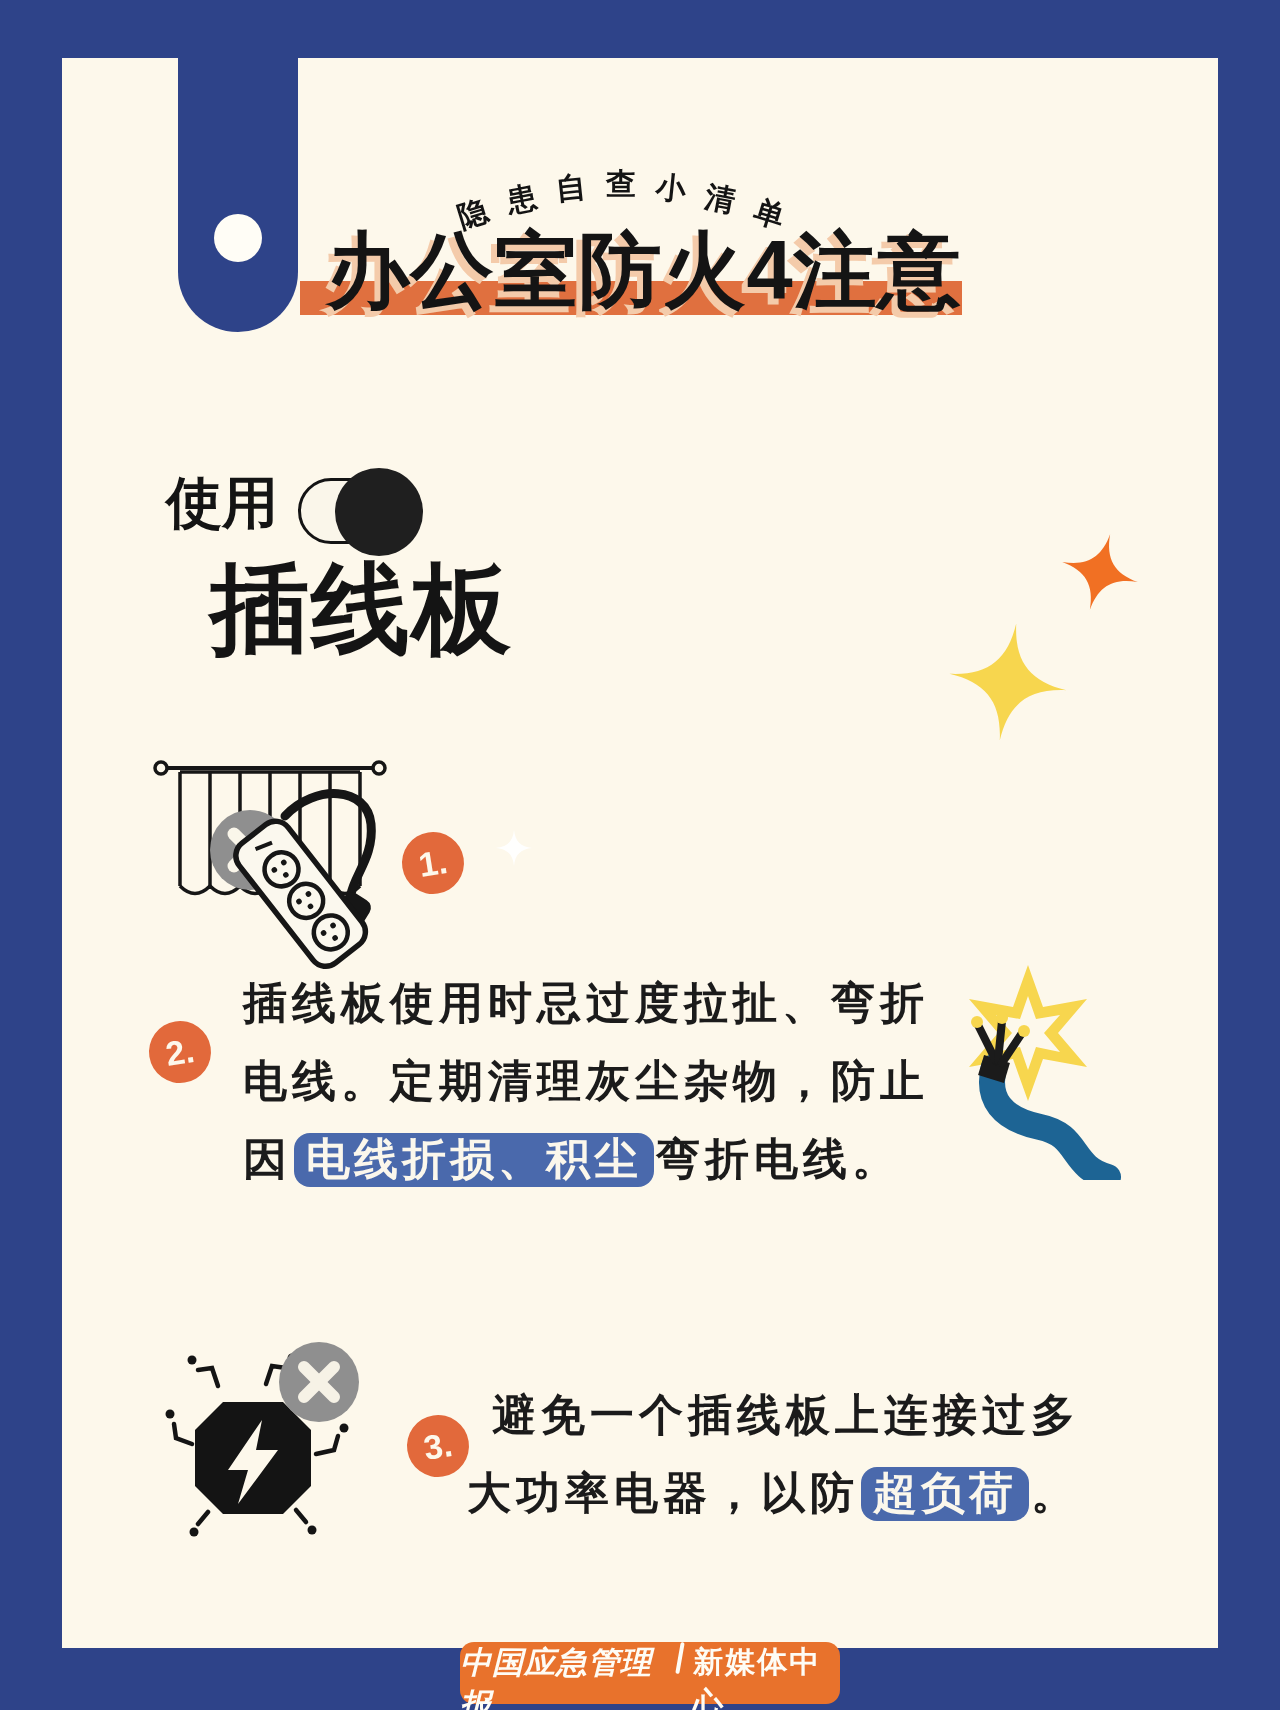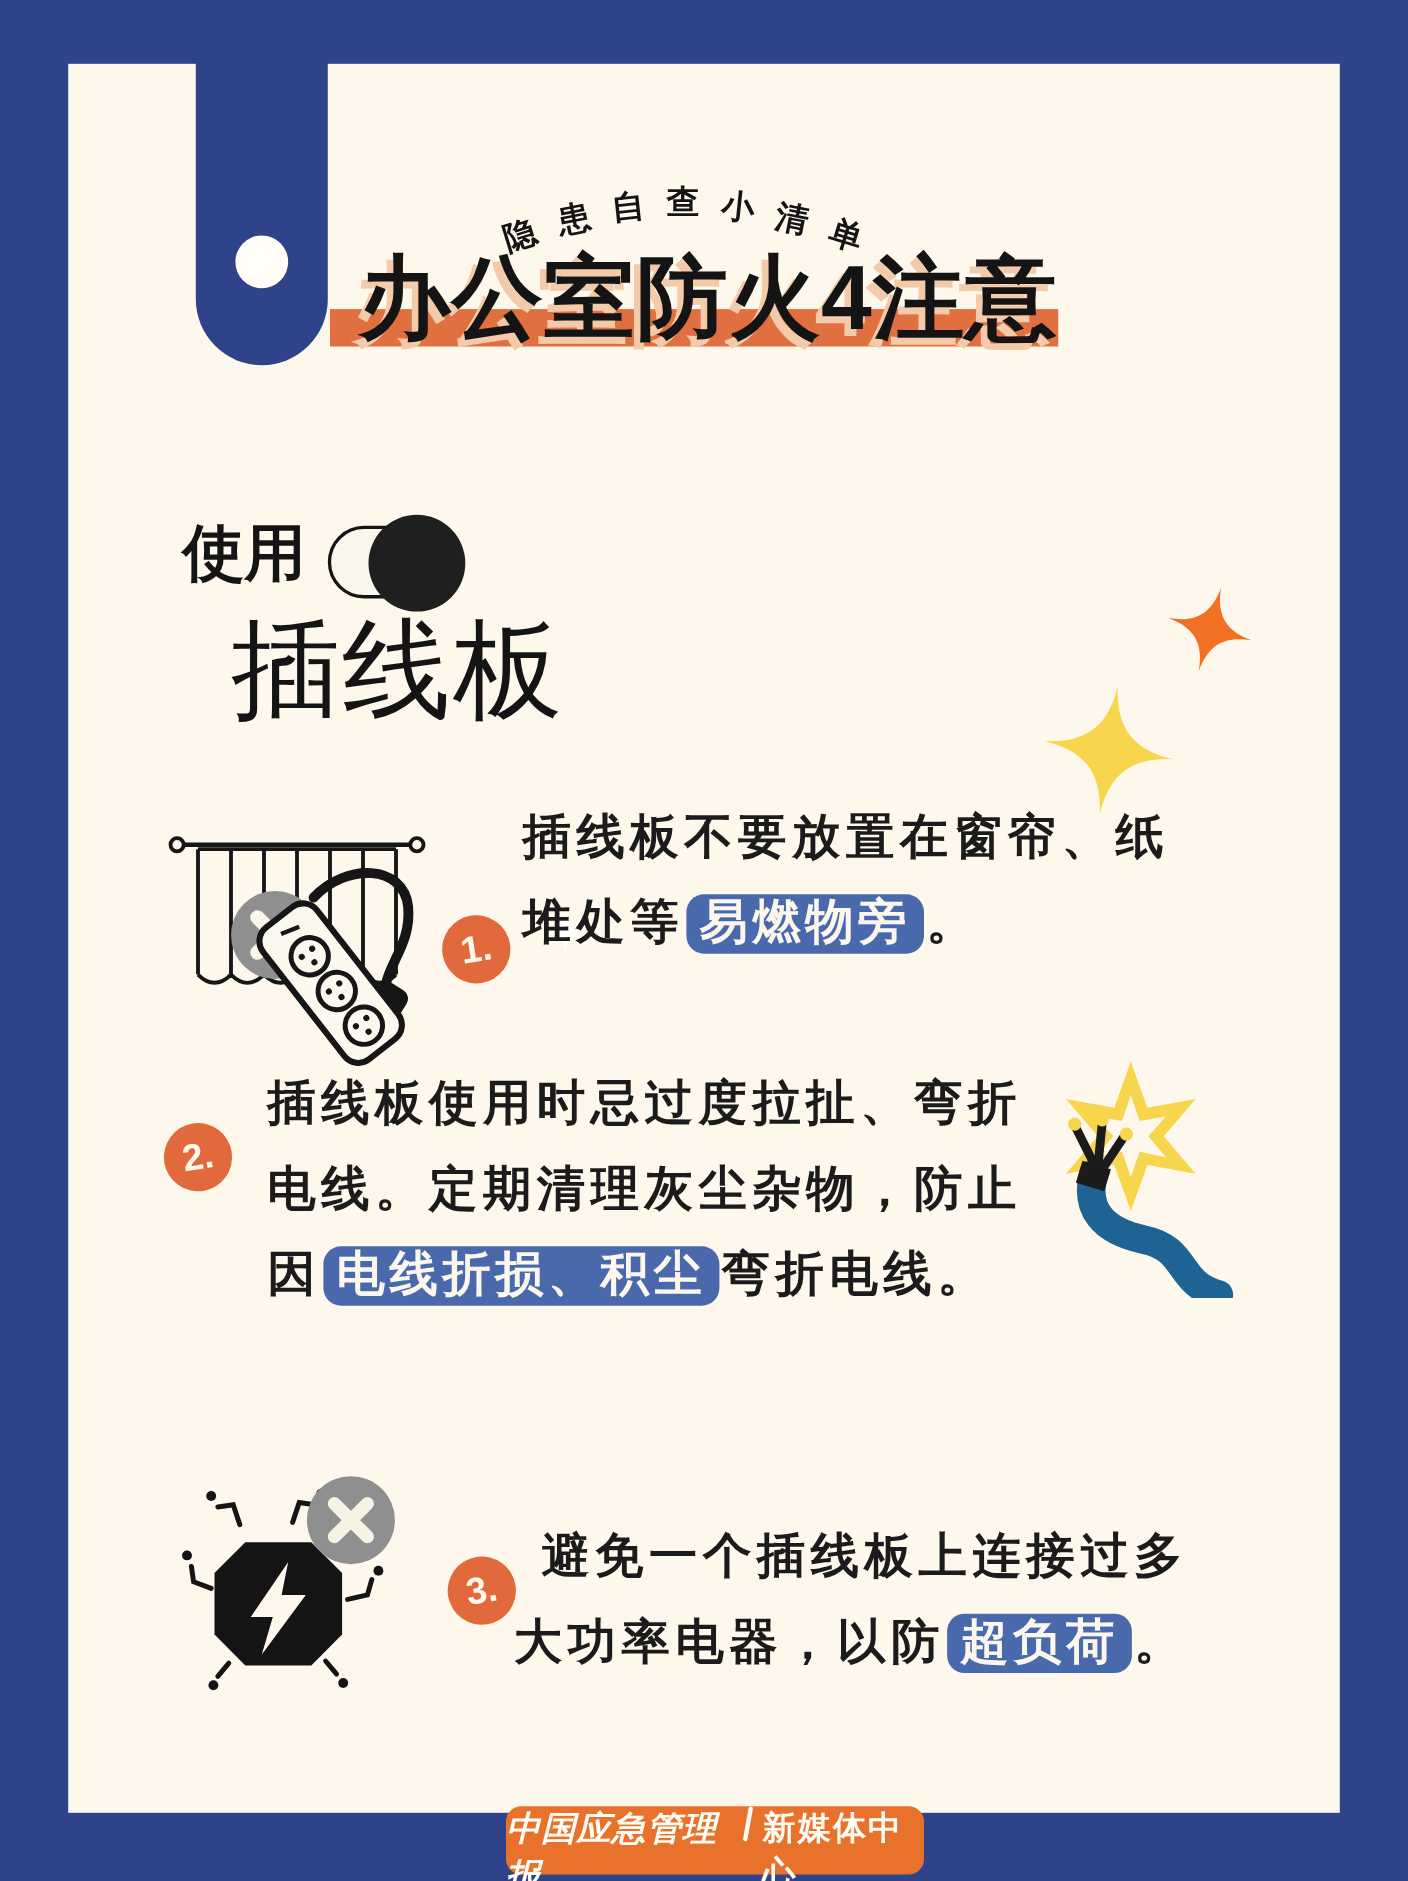--- a/index.html
+++ b/index.html
@@ -12,21 +12,21 @@
   
   .tagline{position:absolute;left:452px;top:156px;width:340px;height:90px;}
   .tagline span{position:absolute;font-size:30px;font-weight:900;color:#141414;}
   
   .title-bar{position:absolute;left:300px;top:281px;width:662px;height:34px;background:#E0703F;}
   .title{position:absolute;left:288px;top:204px;width:688px;margin:12px;text-align:center;font-size:83px;font-weight:900;color:#141414;letter-spacing:1px;text-shadow:-6px 6px 0 #F4CBAA;z-index:2;}
   
   .lead-use{position:absolute;left:140px;top:466px;font-size:56px;font-weight:900;color:#141414;margin-left:26px;}
   .toggle{position:absolute;left:298px;top:478px;width:120px;height:66px;background:#FAF6EA;border:3.5px solid #141414;border-radius:34px;}
   .toggle-knob{position:absolute;left:34px;top:-13px;width:88px;height:88px;border-radius:50%;background:#1F1F1F;}
-  .lead-object{position:absolute;left:210px;top:544px;font-size:99px;font-weight:400;color:#141414;letter-spacing:2px;}
+  .lead-object{position:absolute;left:210px;top:544px;font-size:99px;font-weight:700;color:#141414;letter-spacing:2px;}
   .lead-note{position:absolute;left:505px;top:586px;font-size:56px;font-weight:900;color:#141414;}
   
   .item-text{position:absolute;font-size:44px;font-weight:700;color:#1b1b1b;line-height:78px;letter-spacing:5px;}
   .t1{left:475px;top:722px;width:615px;}
   .t2{left:243px;top:964px;width:725px;}
   .t3{left:465px;top:1376px;width:615px;text-align:right;}
   .hl{background:#4A69AC;color:#FBF7EC;border-radius:16px;padding:1px 12px 4px;letter-spacing:4px;margin:0 2px;white-space:nowrap;}
   
   .num{position:absolute;width:62px;height:62px;border-radius:50%;background:#E2693B;color:#FDF8EB;font-size:34px;font-weight:900;display:flex;align-items:center;justify-content:center;transform:rotate(-9deg);}
   .n1{left:402px;top:832px;}
@@ -170,21 +170,20 @@
         <line x1="166" y1="45" x2="196" y2="75"></line>
         <line x1="196" y1="45" x2="166" y2="75"></line>
       </g>
     </g>
   </svg>
 
   <div class="num n1">1.</div>
   <div class="num n2">2.</div>
   <div class="num n3">3.</div>
 
-  <div class="item-text t1"><span>插线板不要放置在窗帘、纸堆处等</span><span class="hl">易燃物旁</span><span>。</span></div>
 
   <div class="item-text t2"><span>插线板使用时忌过度拉扯、弯折电线。定期清理灰尘杂物，防止因</span><span class="hl">电线折损、积尘</span><span>弯折电线。</span></div>
 
   <div class="item-text t3"><span>避免一个插线板上连接过多大功率电器，以防</span><span class="hl">超负荷</span><span>。</span></div>
 
   <div class="footer">
     <span class="brand">中国应急管理报</span>
     <span class="fdiv"></span>
     <span class="unit">新媒体中心</span>
   </div>

